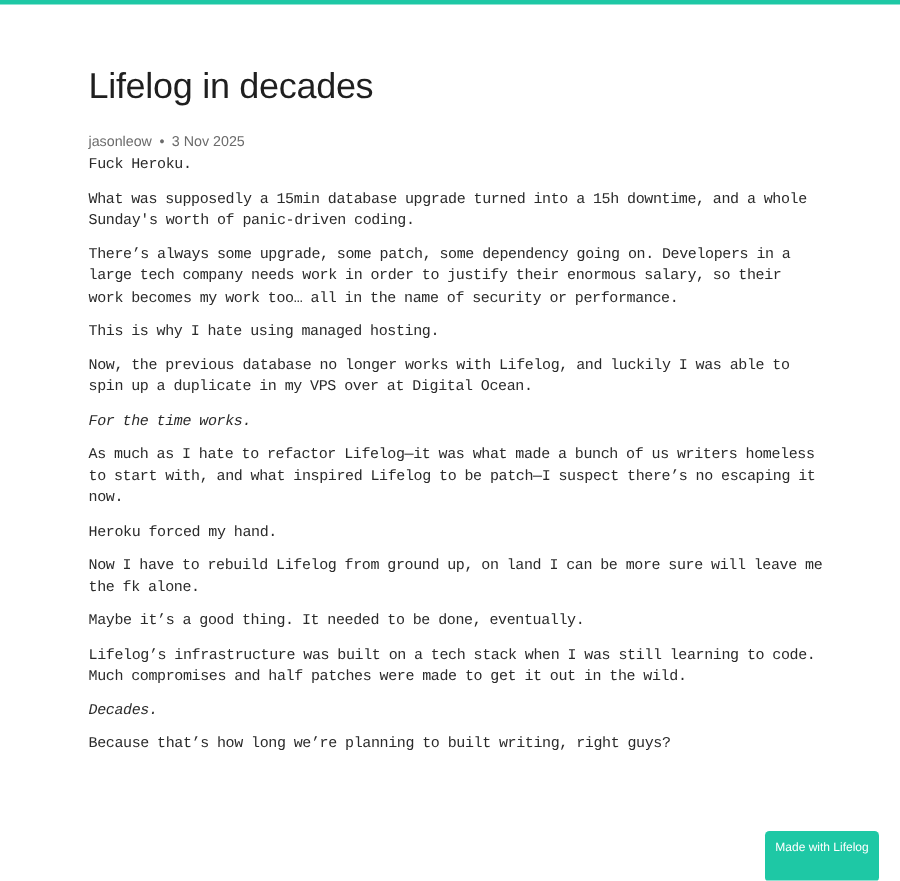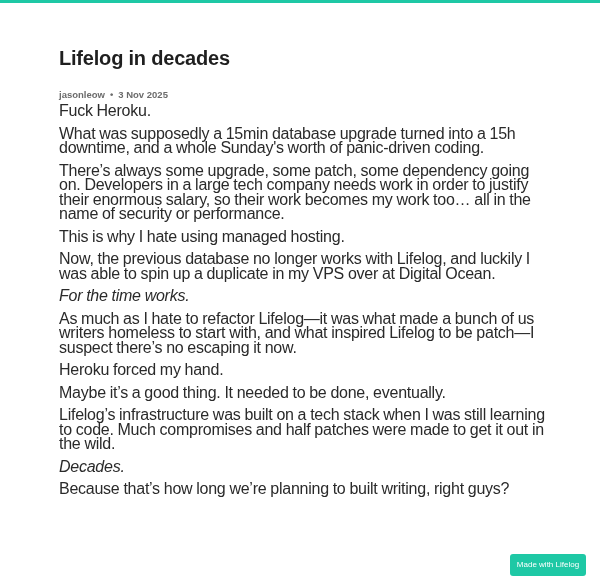--- a/index.html
+++ b/index.html
@@ -21,59 +21,58 @@
       background: #1ec8a5;
     }
     .article {
       position: absolute;
       left: 59px;
       top: 44px;
       width: 490px;
     }
     .title {
       font-family: "Liberation Sans", sans-serif;
-      font-size: 20px;
-      font-weight: 700;
+      font-size: 24px;
+      font-weight: 400;
       color: #1f1f1f;
       margin: 0;
       line-height: 28px;
       letter-spacing: -0.2px;
     }
     .meta {
       font-family: "Liberation Sans", sans-serif;
       font-size: 9.5px;
       color: #6b6b6b;
       margin-top: 16px;
       line-height: 14px;
-      font-weight: bold;
     }
     .meta .dot {
       margin: 0 5px;
     }
     .body {
-      font-family: Liberation Sans, sans-serif;
-      font-size: 16px;
+      font-family: Liberation Mono, monospace;
+      font-size: 10px;
       color: #2a2a2a;
       margin-top: 2px;
     }
     .body p {
       margin: 0 0 8px 0;
       line-height: 14.5px;
       letter-spacing: -0.25px;
       word-spacing: -0.3px;
     }
     .body p.italic {
       font-style: italic;
     }
     .made-with {
       position: absolute;
       left: 510px;
       top: 554px;
       width: 76px;
-      height: 22px;
+      height: 34px;
       background: #1ec8a5;
       color: #ffffff;
       border-radius: 3px;
       font-family: "Liberation Sans", sans-serif;
       font-size: 8px;
       line-height: 22px;
       text-align: center;
       text-decoration: none;
       cursor: pointer;
     }
@@ -90,20 +89,21 @@
   </div>
   <div class="body">
     <p>Fuck Heroku.</p>
     <p>What was supposedly a 15min database upgrade turned into a 15h downtime, and a whole Sunday's worth of panic-driven coding.</p>
     <p>There’s always some upgrade, some patch, some dependency going on. Developers in a large tech company needs work in order to justify their enormous salary, so their work becomes my work too… all in the name of security or performance.</p>
     <p>This is why I hate using managed hosting.</p>
     <p>Now, the previous database no longer works with Lifelog, and luckily I was able to spin up a duplicate in my VPS over at Digital Ocean.</p>
     <p class="italic">For the time works.</p>
     <p>As much as I hate to refactor Lifelog—it was what made a bunch of us writers homeless to start with, and what inspired Lifelog to be patch—I suspect there’s no escaping it now.</p>
     <p>Heroku forced my hand.</p>
+    <p>Now I have to rebuild Lifelog from ground up, on land I can be more sure will leave me the fk alone.</p>
     <p>Maybe it’s a good thing. It needed to be done, eventually.</p>
     <p>Lifelog’s infrastructure was built on a tech stack when I was still learning to code. Much compromises and half patches were made to get it out in the wild.</p>
     <p class="italic">Decades.</p>
     <p>Because that’s how long we’re planning to built writing, right guys?</p>
   </div>
 </article>
 
 <a class="made-with">Made with Lifelog</a>
 
 </body></html>

